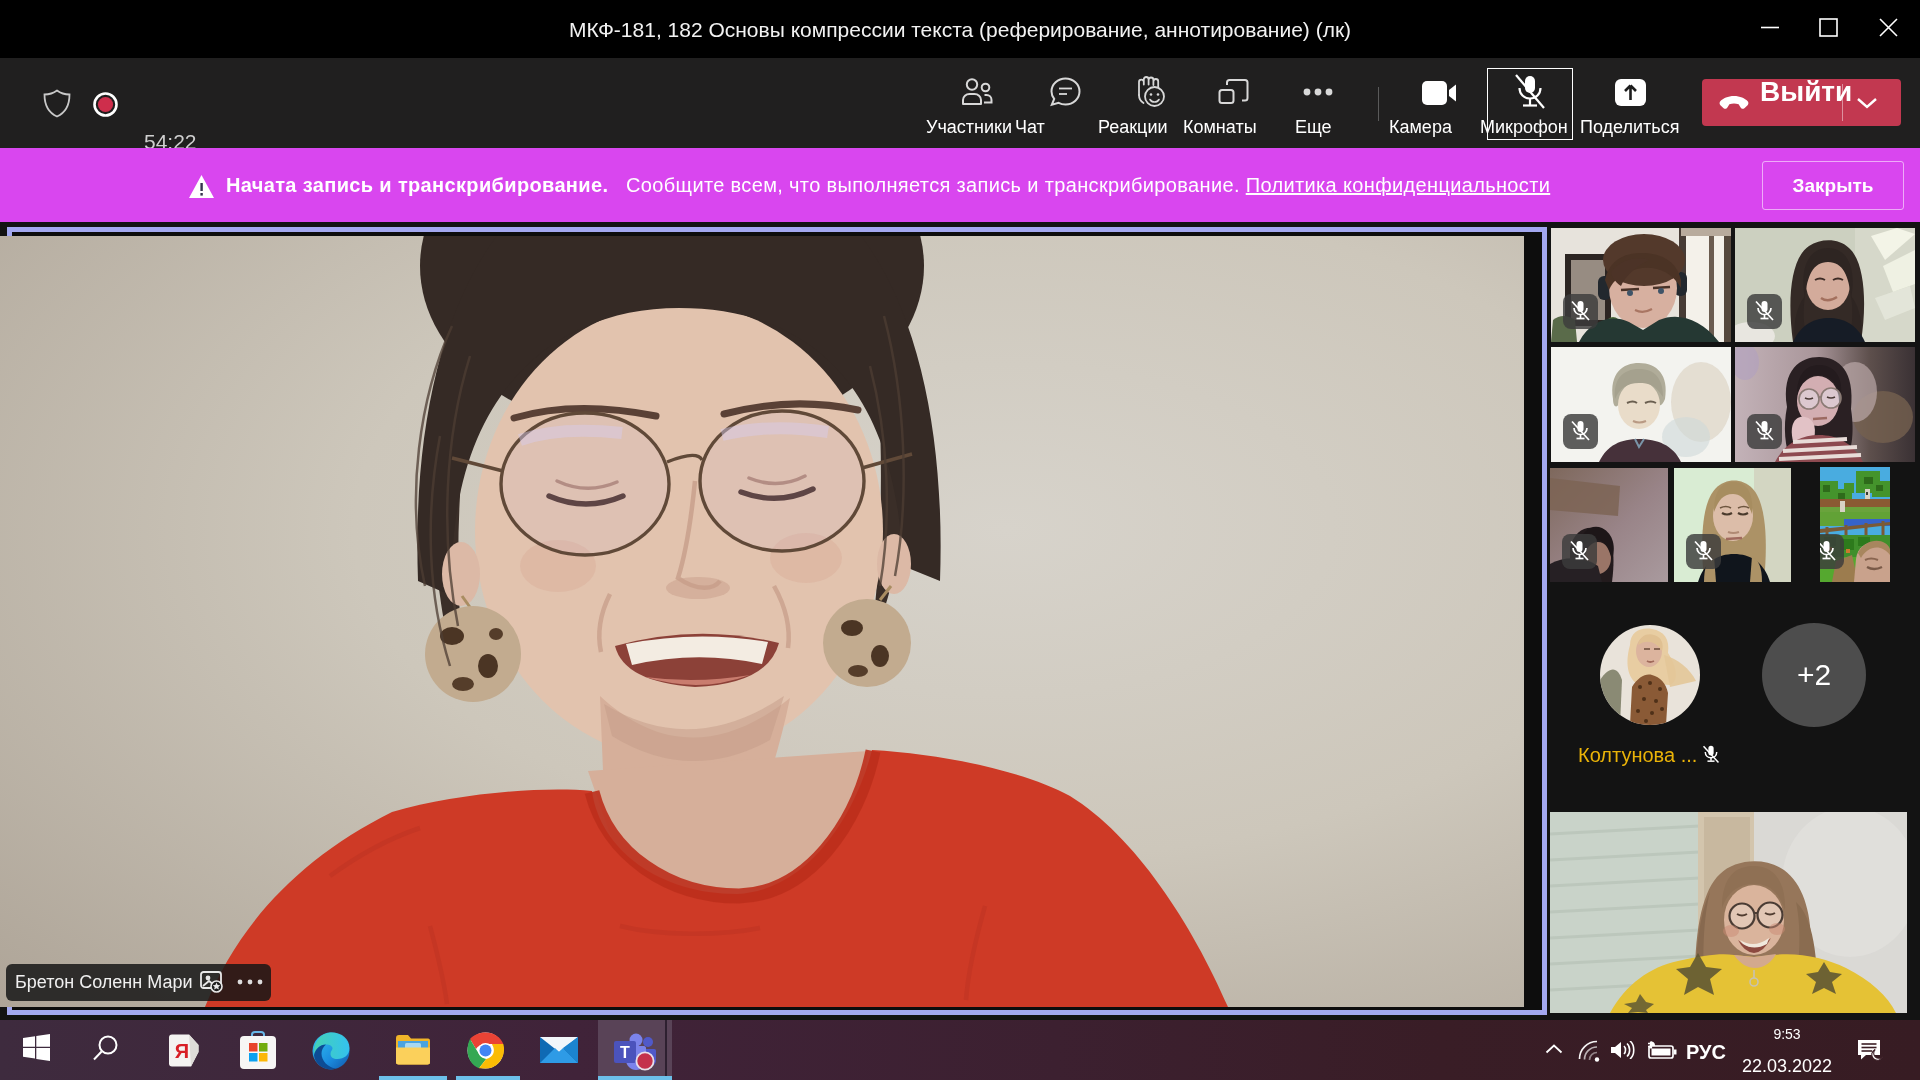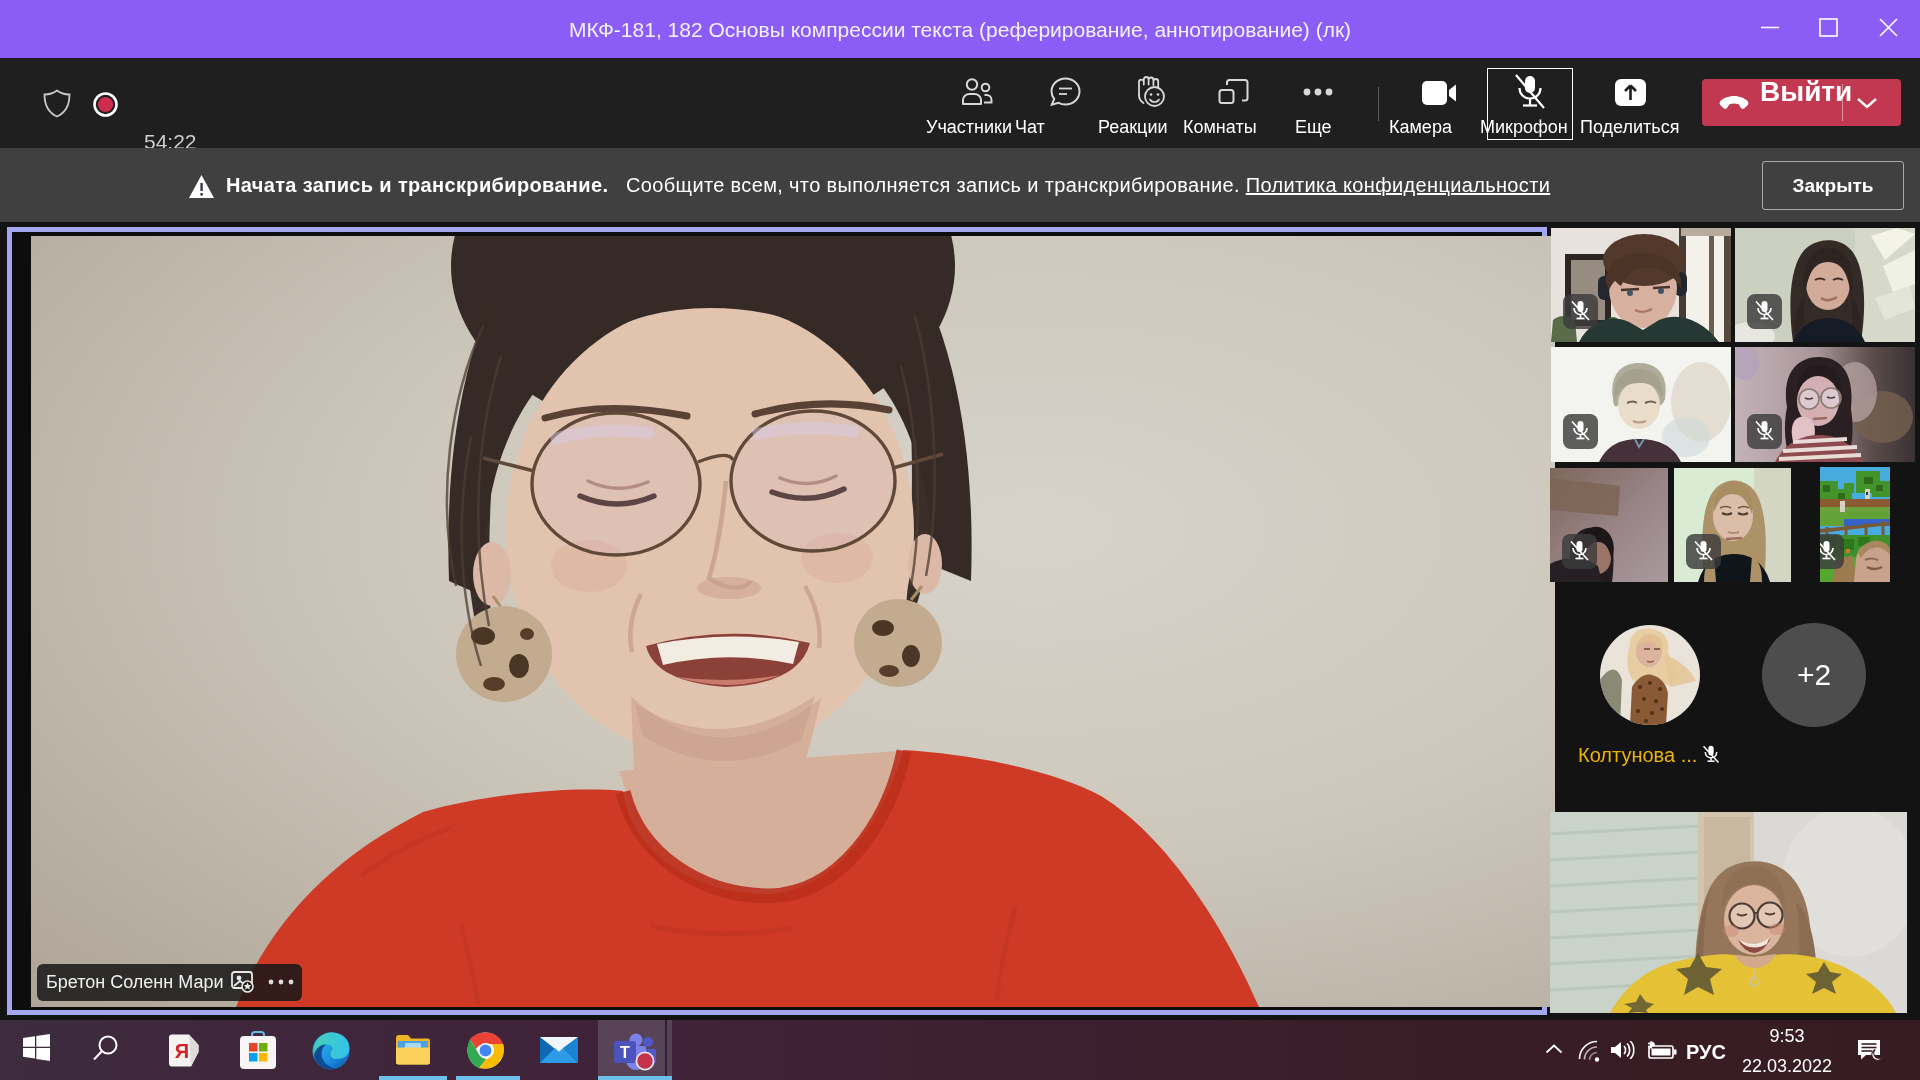--- a/index.html
+++ b/index.html
@@ -1,27 +1,27 @@
 <!DOCTYPE html>
 <html><head>
 <meta charset="utf-8">
 <style>
   * { margin:0; padding:0; box-sizing:border-box; }
   html,body { width:1920px; height:1080px; overflow:hidden; background:#141414;
     font-family:"Liberation Sans", sans-serif; }
   .abs { position:absolute; }
-  #titlebar { position:absolute; left:0; top:0; width:1920px; height:58px; background:#8b5cf6; }
+  #titlebar { position:absolute; left:0; top:0; width:1920px; height:58px; background:#000000; }
   #titlebar .title { position:absolute; width:100%; text-align:center; top:18px;
     color:#f2f2f2; font-size:21px; }
   #toolbar { position:absolute; left:0; top:58px; width:1920px; height:90px; background:#201f1f; }
-  #banner { position:absolute; left:0; top:148px; width:1920px; height:74px; background:#404040; }
+  #banner { position:absolute; left:0; top:148px; width:1920px; height:74px; background:#d946ef; }
   #stage { position:absolute; left:0; top:222px; width:1920px; height:798px; background:#131313; }
   #mainframe { position:absolute; left:7px; top:227px; width:1540px; height:788px;
     border:5px solid #a3a8f0; background:#0d0d0d; }
-  #mainvideo { position:absolute; left:31px; top:236px; width:1524px; height:837px; }
+  #mainvideo { position:absolute; left:0; top:236px; width:1524px; height:837px; }
   #taskbar { position:absolute; left:0; top:1020px; width:1920px; height:60px;
     background:linear-gradient(90deg,#3e2b3e 0%,#402339 30%,#3c2030 55%,#391d26 75%,#371c23 100%); }
   .lbl { color:#ffffff; font-size:18px; position:absolute; text-align:left; }
   .tile { position:absolute; overflow:hidden; background:#222; }
   .micbadge { position:absolute; width:35px; height:35px; border-radius:8px;
     background:rgba(60,60,60,0.82); }
   .micbadge svg { position:absolute; left:5px; top:5px; }
 </style>
 </head>
 <body>
@@ -677,21 +677,21 @@
   </svg>
   <svg class="abs" style="left:1645px;top:20px" width="32" height="19" viewBox="0 0 32 19">
     <rect x="4" y="6" width="24" height="12" rx="2" fill="none" stroke="#fff" stroke-width="1.7"></rect>
     <rect x="29" y="9.5" width="2.5" height="5" fill="#fff"></rect>
     <rect x="6.5" y="8.5" width="19" height="7" fill="#fff"></rect>
     <path d="M3 3.5 L6 3.5 M3 6.5 L6 6.5" stroke="#fff" stroke-width="1.3"></path>
     <path d="M6 1.5 C8.5 1.5 10 3 10 5.5 L10 6 L6 6 Z" fill="#fff"></path>
     <path d="M6 1.5 L6 8.5" stroke="#fff" stroke-width="2.2"></path>
   </svg>
   <div class="abs" style="left:1686px;top:21px;font-size:20px;color:#fff;font-weight:bold;">РУС</div>
-  <div class="abs" style="left:1727px;top:6px;width:120px;text-align:center;font-size:18px;color:#fff;">9:53</div>
+  <div class="abs" style="left:1727px;top:6px;width:120px;text-align:center;font-size:14px;color:#fff;">9:53</div>
   <div class="abs" style="left:1727px;top:36px;width:120px;text-align:center;font-size:18px;color:#fff;">22.03.2022</div>
   <svg class="abs" style="left:1856px;top:18px" width="28" height="25" viewBox="0 0 28 25">
     <path d="M2 2 L24 2 L24 17 L10 17 L5 21.5 L5 17 L2 17 Z" fill="#fff"></path>
     <g stroke="#3a1d24" stroke-width="1.6">
       <line x1="5.5" y1="6" x2="20.5" y2="6"></line>
       <line x1="5.5" y1="9.5" x2="20.5" y2="9.5"></line>
       <line x1="5.5" y1="13" x2="16" y2="13"></line>
     </g>
     <path d="M26.5 18.8 A 5.6 5.6 0 1 1 19.2 11.5 A 4.4 4.4 0 0 0 26.5 18.8 Z" fill="#fff" stroke="#3a1d24" stroke-width="1.1"></path>
   </svg>

